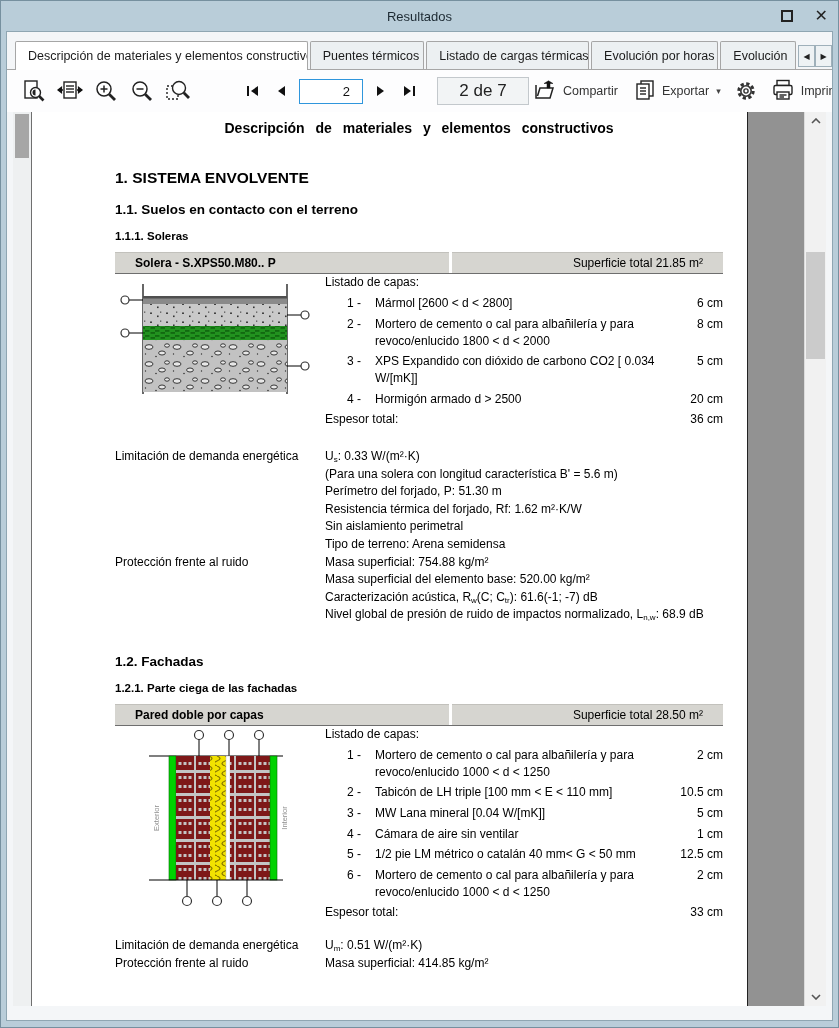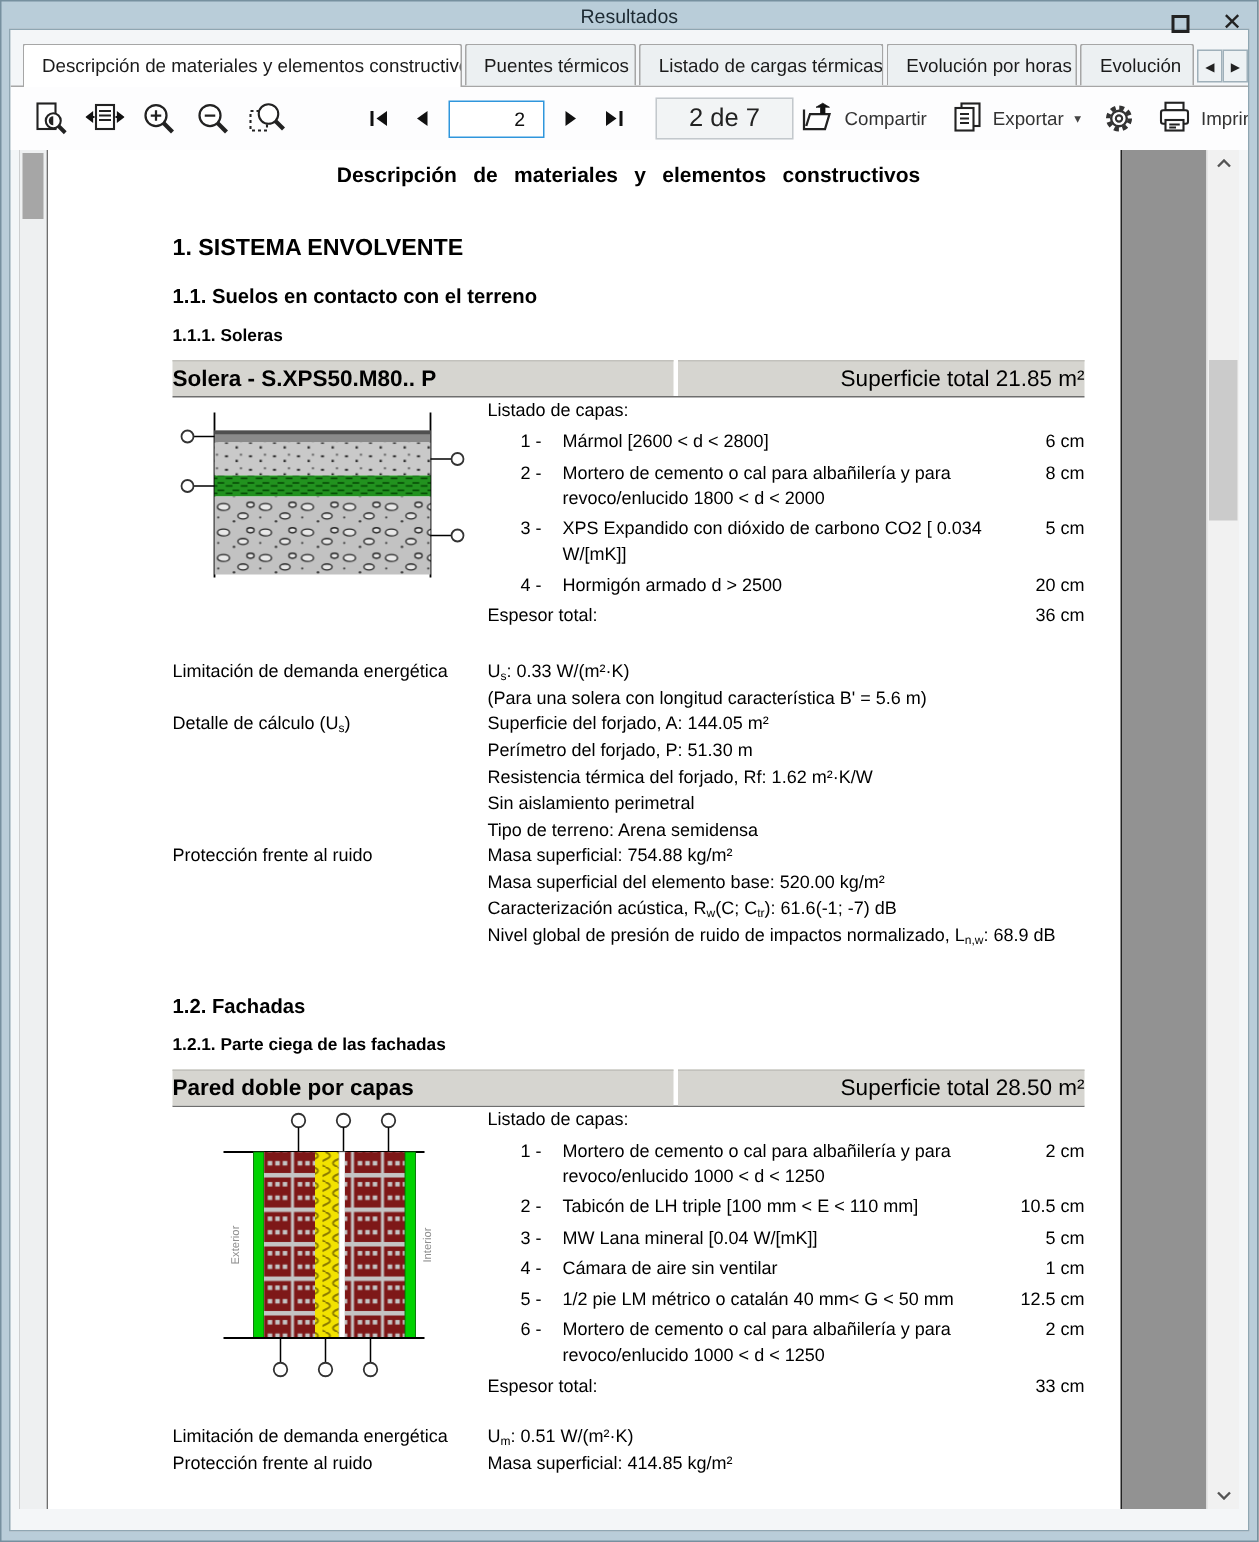--- a/index.html
+++ b/index.html
@@ -1,21 +1,21 @@
 <!DOCTYPE html>
 <html><head>
 <meta charset="utf-8">
 <style>
   * { box-sizing: border-box; margin: 0; padding: 0; }
   html,body { background:#888; }
   body { font-family:"Liberation Sans","DejaVu Sans",sans-serif; }
 
   .window{ width:839px; height:1028px; background:#b9cdd9; border:1px solid #76909f;
            display:flex; flex-direction:column; position:relative; overflow:hidden;}
-  .titlebar{ height:18px; flex:none; display:flex; align-items:center; position:relative;}
+  .titlebar{ height:30px; flex:none; display:flex; align-items:center; position:relative;}
   .titlebar .title{ flex:1; text-align:center; font-size:13px; color:#1d2a33; }
   .winbtns{ position:absolute; right:10px; top:0; height:30px; display:flex; align-items:center; gap:22px;}
   .btn-max{ width:12px; height:12px; border:2px solid #222; background:transparent; cursor:default;}
   .btn-close{ font-size:16px; color:#222; line-height:1; cursor:default;}
 
   .frame{ flex:1; margin:0 5px 6px 5px; border:1px solid #8fa6b2; background:#f4f6f8;
           display:flex; flex-direction:column; overflow:hidden;}
 
   
   .tabbar{ flex:none; height:38px; padding:10px 0 0 8px; display:flex; align-items:flex-end;
@@ -55,21 +55,21 @@
 
   .page{ flex:none; width:717px; background:#fff; border-left:1px solid #6f6f6f; border-right:1px solid #222;
          padding:6px 24px 20px 83px; overflow:hidden; color:#000;}
 
   .rtitle{ font-size:14px; font-weight:bold; text-align:center; word-spacing:7px; margin-top:2px;}
   .h1{ font-size:15.5px; font-weight:bold; margin-top:33px;}
   .h2{ font-size:13.5px; font-weight:bold; margin-top:15px;}
   .h3{ font-size:11.5px; font-weight:bold; margin-top:13px;}
 
   .hdrbar{ margin-top:10px; display:flex; gap:3px; border-bottom:1px solid #6e6e6e;}
-  .hdrbar .cl, .hdrbar .cr{ background:#d6d5d0; border-top:1px solid #c2c1bc; padding:3px 0; font-size:15px;}
+  .hdrbar .cl, .hdrbar .cr{ background:#d6d5d0; border-top:1px solid #c2c1bc; padding:3px 20px; font-size:12px;}
   .hdrbar .cl{ flex:0 0 55%; font-weight:bold;}
   .hdrbar .cr{ flex:1; text-align:right;}
 
   .secbody{ display:flex; }
   .diagcol{ flex:none; width:210px; }
   .textcol{ flex:1; font-size:12px; line-height:1.42;}
   .capas-label{ margin-bottom:4px;}
   .capa{ display:flex; padding-left:22px; margin-bottom:3.5px;}
   .capa .num{ flex:none; width:28px;}
   .capa .nm{ flex:1; padding-right:10px;}
@@ -318,24 +318,20 @@
         <div class="props">
           <div class="prow">
             <div class="plabel">Limitación de demanda energética</div>
             <div class="pval"><span>U</span><sub class="s">s</sub><span>: 0.33 W/(m²·K)</span></div>
           </div>
           <div class="prow">
               <div class="plabel"></div>
               <div class="pval">(Para una solera con longitud característica B' = 5.6 m)</div>
             </div>
           <div class="prow">
-            <div class="plabel"><span>Detalle de cálculo (U</span><sub class="s">s</sub><span>)</span></div>
-            <div class="pval">Superficie del forjado, A: 144.05 m²</div>
-          </div>
-          <div class="prow">
               <div class="plabel"></div>
               <div class="pval">Perímetro del forjado, P: 51.30 m</div>
             </div>
           <div class="prow">
               <div class="plabel"></div>
               <div class="pval">Resistencia térmica del forjado, Rf: 1.62 m²·K/W</div>
             </div>
           <div class="prow">
               <div class="plabel"></div>
               <div class="pval">Sin aislamiento perimetral</div>

